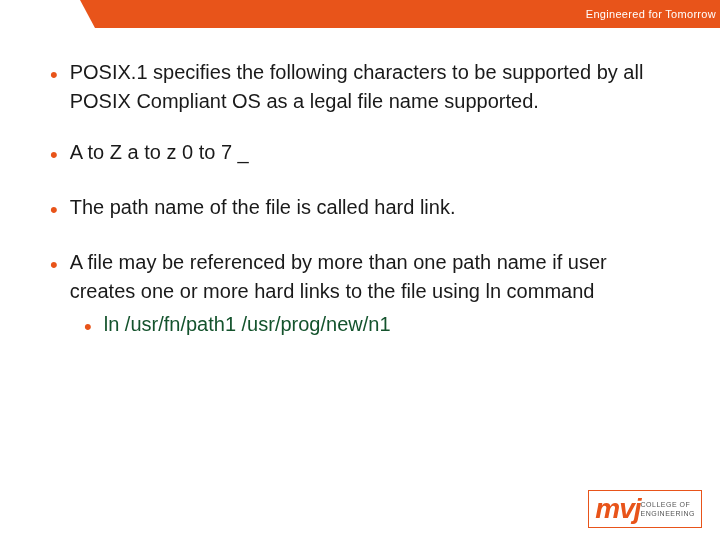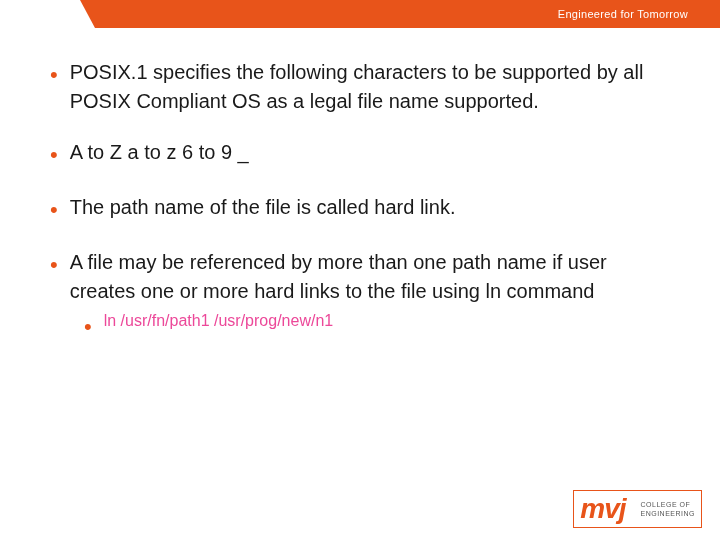--- a/index.html
+++ b/index.html
@@ -17,21 +17,21 @@
     .top-bar {
       position: absolute;
       top: 0;
       left: 0;
       right: 0;
       height: 28px;
       background: #e8541a;
       display: flex;
       align-items: center;
       justify-content: flex-end;
-      padding-right: 32px;
+      padding-right: 4px;
     }
 
     .top-bar-tagline {
       color: #ffffff;
       font-size: 11px;
       font-weight: normal;
       letter-spacing: 0.3px;
     }
 
     
@@ -120,64 +120,64 @@
       line-height: 1.3;
       text-transform: uppercase;
     }
 
     .logo-border {
       border: 1.5px solid #e8541a;
       padding: 4px 6px;
       display: flex;
       flex-direction: row;
       align-items: center;
-      gap: 15px;
+      gap: 0;
     }
 
     .logo-text-block {
       display: flex;
       flex-direction: column;
       align-items: flex-start;
     }
 
     .last-bullet-group {
       margin-bottom: 4px;
     }
 
     .sub-bullet {
       display: flex;
       align-items: flex-start;
       padding-left: 34px;
       margin-top: 4px;
     }
 
     .sub-bullet-text {
-      font-size: 16px;
-      color: #ec4899;
+      font-size: 20px;
+      color: #14532d;
       line-height: 1.4;
     }
   </style>
 </head>
 <body>
 
 <div class="top-bar">
   <div class="top-bar-notch"></div>
   <span class="top-bar-tagline">Engineered for Tomorrow</span>
 </div>
 
 <div class="content">
 
   <div class="bullet-item">
     <span class="bullet-dot">•</span>
     <span class="bullet-text">POSIX.1 specifies the following characters to be supported by all POSIX Compliant OS as a legal file name supported.</span>
   </div>
 
   <div class="bullet-item">
     <span class="bullet-dot">•</span>
-    <span class="bullet-text">A to Z      a to z    6 to 9  _</span>
+    <span class="bullet-text">A to Z      a to z    0 to 7  _</span>
   </div>
 
   <div class="bullet-item">
     <span class="bullet-dot">•</span>
     <span class="bullet-text underline-text">The path name of the file is called hard link.</span>
   </div>
 
   <div class="last-bullet-group">
     <div class="bullet-item" style="margin-bottom:4px;">
       <span class="bullet-dot">•</span>

